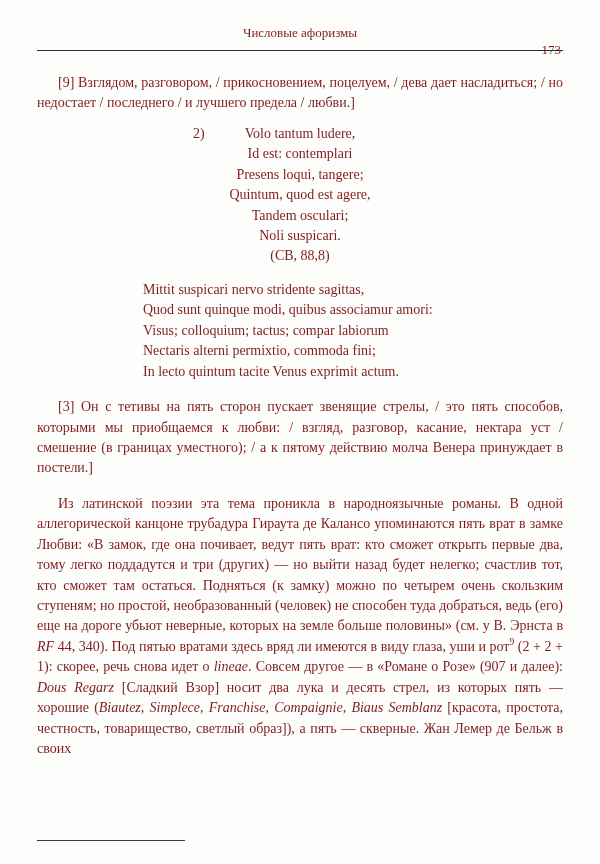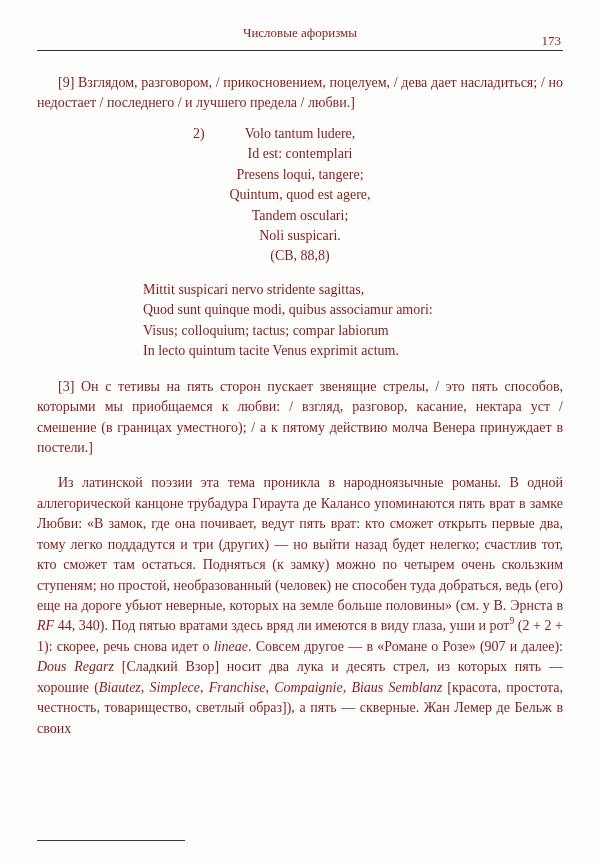--- a/index.html
+++ b/index.html
@@ -16,21 +16,21 @@
     overflow: hidden;
   }
   .running-header {
     position: relative;
     font-size: 13px;
     padding-bottom: 7px;
     border-bottom: 1px solid #2e2e2e;
     margin-bottom: 22px;
   }
   .rh-title { display: block; text-align: center; }
-  .rh-num { position: absolute; right: 2px; top: 8px; }
+  .rh-num { position: absolute; right: 2px; top: 17px; }
   .para { text-align: justify; text-indent: 21px; margin-bottom: 10px; }
   .gap-top { margin-top: 15px; }
   .verse-center { position: relative; text-align: center; margin: 10px 0 13px 0; }
   .verse-label { position: absolute; left: 156px; top: 0; }
   .verse-left { margin: 4px 0 15px 106px; }
   .verse-line { white-space: nowrap; }
   .it { font-style: italic; margin-top: 24px; }
   sup { font-size: 0.68em; line-height: 0; vertical-align: super; }
   .footnote-area { margin-top: auto; padding-top: 4px; }
   .fn-rule { width: 148px; border-top: 1px solid #3a3a3a; margin-bottom: 7px; }
@@ -59,20 +59,21 @@
       <div class="verse-line">Noli suspicari.</div>
       <div class="verse-line">(CB, 88,8)</div>
     </div>
 
 
 
     <div class="verse-left gap-top">
       <div class="verse-line">Mittit suspicari nervo stridente sagittas,</div>
       <div class="verse-line">Quod sunt quinque modi, quibus associamur amori:</div>
       <div class="verse-line">Visus; colloquium; tactus; compar labiorum</div>
+      <div class="verse-line">Nectaris alterni permixtio, commoda fini;</div>
       <div class="verse-line">In lecto quintum tacite Venus exprimit actum.</div>
     </div>
 
     <p class="para">[3] Он с тетивы на пять сторон пускает звенящие стрелы, / это пять способов, которыми мы приобщаемся к любви: / взгляд, разговор, касание, нектара уст / смешение (в границах уместного); / а к пятому действию молча Венера принуждает в постели.]</p>
 
     <p class="para gap-top"><span>Из латинской поэзии эта тема проникла в народноязычные романы. В одной аллегорической канцоне трубадура Гираута де Калансо упоминаются пять врат в замке Любви: «В замок, где она почивает, ведут пять врат: кто сможет открыть первые два, тому легко поддадутся и три (других) — но выйти назад будет нелегко; счастлив тот, кто сможет там остаться. Подняться (к замку) можно по четырем очень скользким ступеням; но простой, необразованный (человек) не способен туда добраться, ведь (его) еще на дороге убьют неверные, которых на земле больше половины» (см. у В. Эрнста в </span><span class="it">RF</span><span> 44, 340). Под пятью вратами здесь вряд ли имеются в виду глаза, уши и рот</span><sup>9</sup><span> (2 + 2 + 1): скорее, речь снова идет о </span><span class="it">lineae</span><span>. Совсем другое — в «Романе о Розе» (907 и далее): </span><span class="it">Dous Regarz</span><span> [Сладкий Взор] носит два лука и десять стрел, из которых пять — хорошие (</span><span class="it">Biautez</span><span>, </span><span class="it">Simplece</span><span>, </span><span class="it">Franchise</span><span>, </span><span class="it">Compaignie</span><span>, </span><span class="it">Biaus Semblanz</span><span> [красота, простота, честность, товарищество, светлый образ]), а пять — скверные. Жан Лемер де Бельж в своих</span></p>
 
   </div>
 
   <div class="footnote-area">

